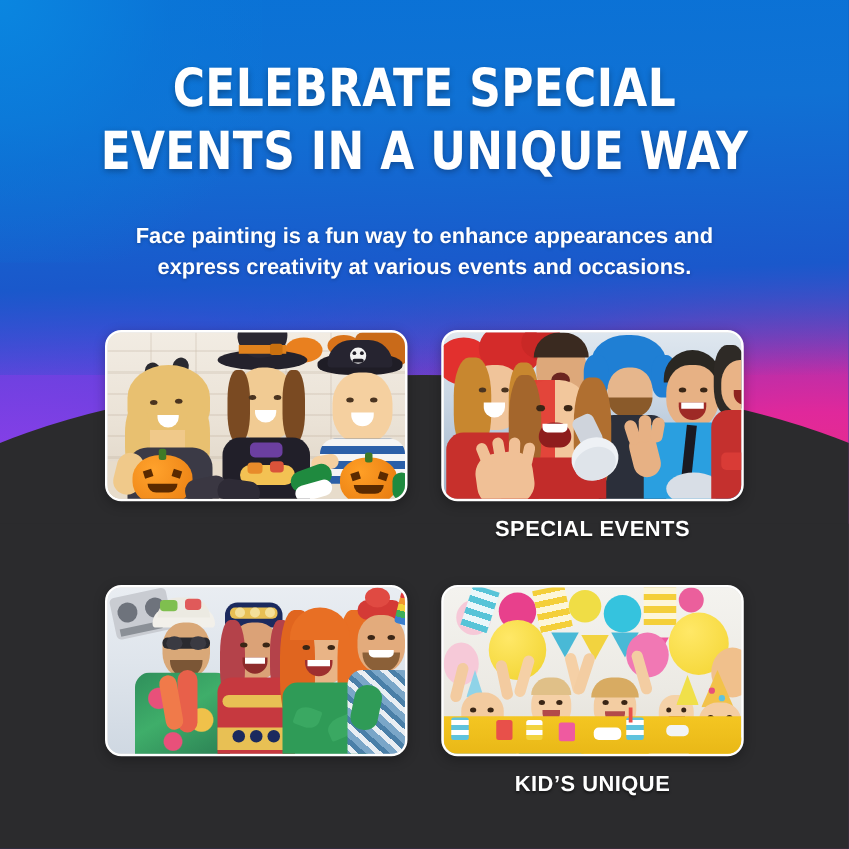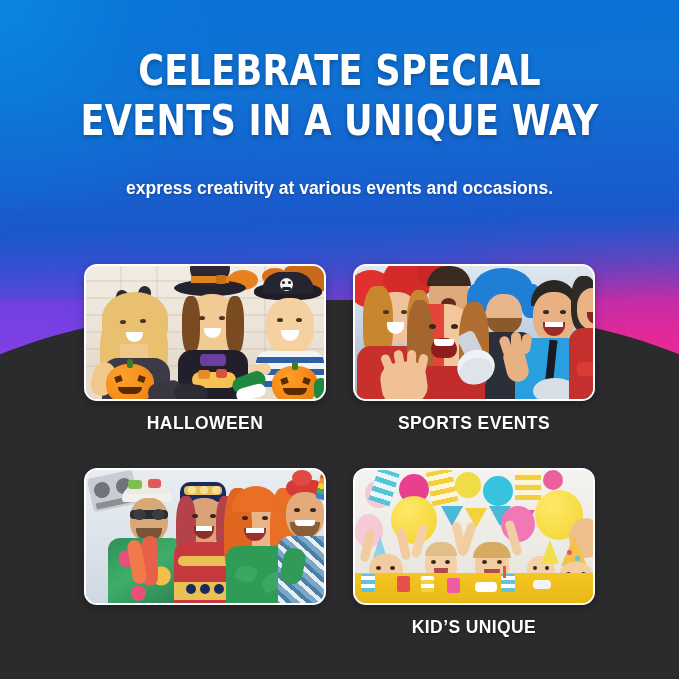--- a/index.html
+++ b/index.html
@@ -94,20 +94,21 @@
   <div class="bg-tl"></div>
   <div class="dark-shape"></div>
   <div class="dark-fill"></div>
 
   <div class="headline">
     <span>CELEBRATE SPECIAL</span>
     <span class="l2">EVENTS IN A UNIQUE WAY</span>
   </div>
 
   <div class="subhead">
+    <span>Face painting is a fun way to enhance appearances and</span>
     <span class="s2">express creativity at various events and occasions.</span>
   </div>
 
   <div class="grid">
 
     <div class="row">
 
       <div class="cell left">
         <div class="card">
           <div class="ph hw">
@@ -173,21 +174,20 @@
             <div class="f" style="left:197px;top:122px;width:24px;height:7px;background:#5a2a00;border-radius:0 0 10px 10px;"></div>
 
             <div class="f" style="left:146px;top:108px;width:34px;height:17px;background:#1f8a3f;border-radius:9px;transform:rotate(-20deg);"></div>
             <div class="f" style="left:150px;top:120px;width:30px;height:13px;background:#fff;border-radius:7px;transform:rotate(-16deg);"></div>
             <div class="f" style="left:228px;top:112px;width:14px;height:22px;background:#1f8a3f;border-radius:7px;"></div>
 
             <div class="f" style="left:62px;top:116px;width:34px;height:19px;background:#3a3742;border-radius:9px;transform:rotate(-12deg);"></div>
             <div class="f" style="left:88px;top:118px;width:34px;height:19px;background:#2e2b36;border-radius:9px;transform:rotate(8deg);"></div>
           </div>
         </div>
-        <div class="caption">HALLOWEEN</div>
       </div>
 
       <div class="cell right">
         <div class="card">
           <div class="ph sp">
 
             <div class="f el" style="left:-6px;top:4px;width:44px;height:38px;background:#e2302e;"></div>
             <div class="f el" style="left:28px;top:-8px;width:52px;height:42px;background:#d42b2a;"></div>
             <div class="f el" style="left:62px;top:-6px;width:34px;height:28px;background:#c92826;"></div>
 
@@ -245,21 +245,21 @@
             <div class="f" style="left:166px;top:68px;width:10px;height:20px;background:#e7b184;border-radius:5px;transform:rotate(10deg);"></div>
             <div class="f el" style="left:178px;top:112px;width:44px;height:26px;background:#d8dee6;"></div>
 
             <div class="f" style="left:216px;top:10px;width:26px;height:56px;background:#2e2a26;border-radius:40%;"></div>
             <div class="f" style="left:222px;top:22px;width:34px;height:42px;background:#e9b386;border-radius:44%;"></div>
             <div class="f" style="left:232px;top:46px;width:18px;height:12px;background:#8e2320;border-radius:0 0 9px 9px;"></div>
             <div class="f" style="left:214px;top:62px;width:46px;height:76px;background:#c4302e;border-radius:14px 14px 0 0;"></div>
             <div class="f" style="left:222px;top:96px;width:22px;height:14px;background:#d93b36;border-radius:4px;"></div>
           </div>
         </div>
-        <div class="caption">SPORTS EVENTS</div>
+        <div class="caption">SPECIAL EVENTS</div>
       </div>
     </div>
 
     <div class="row" style="margin-top:8px;">
 
       <div class="cell left">
         <div class="card">
           <div class="ph fs">
 
             <div class="f" style="left:4px;top:4px;width:46px;height:34px;background:#c9ccd2;border-radius:4px;transform:rotate(-12deg);"></div>

